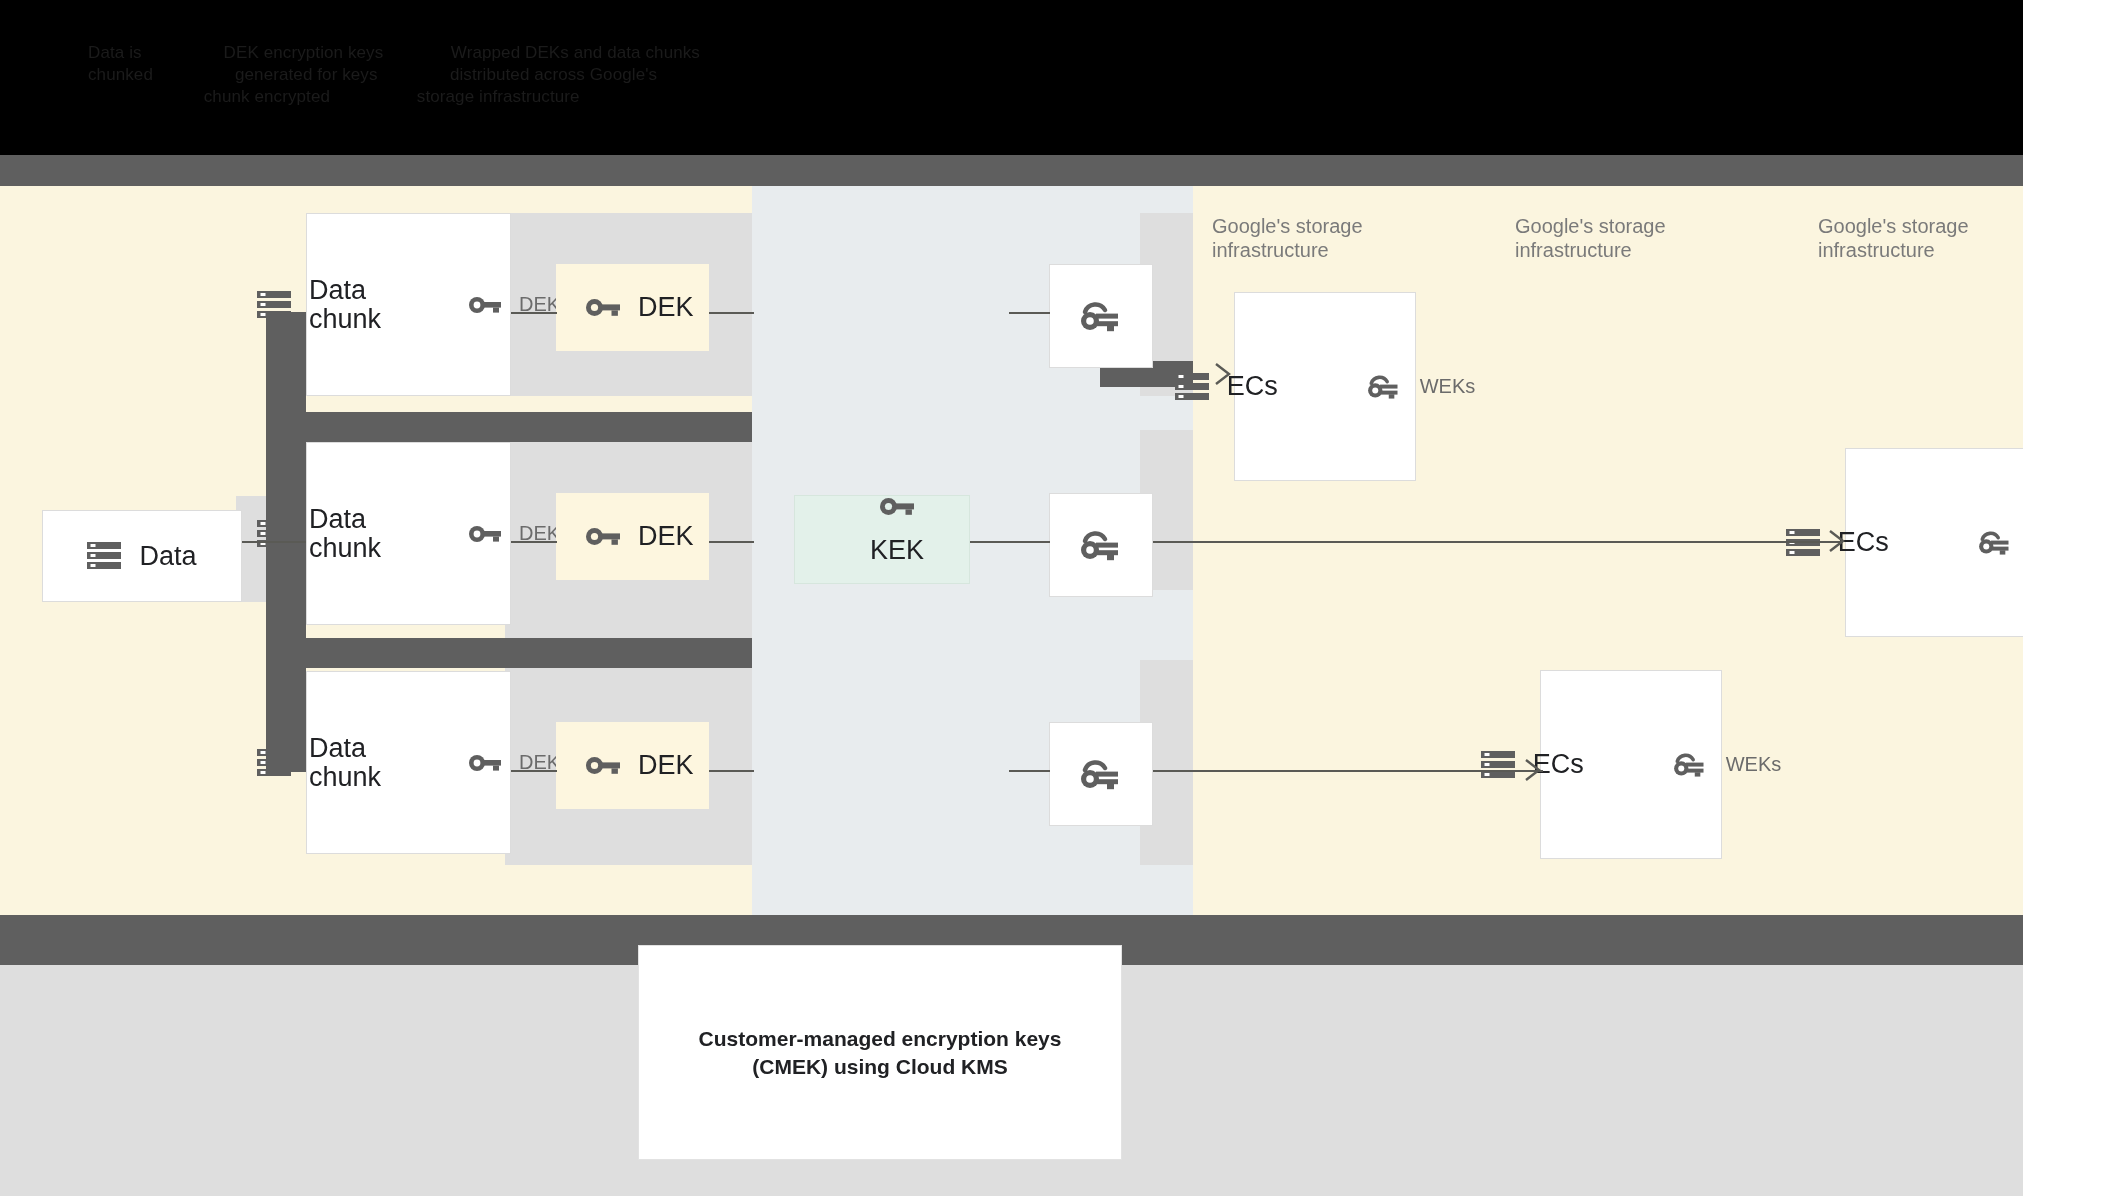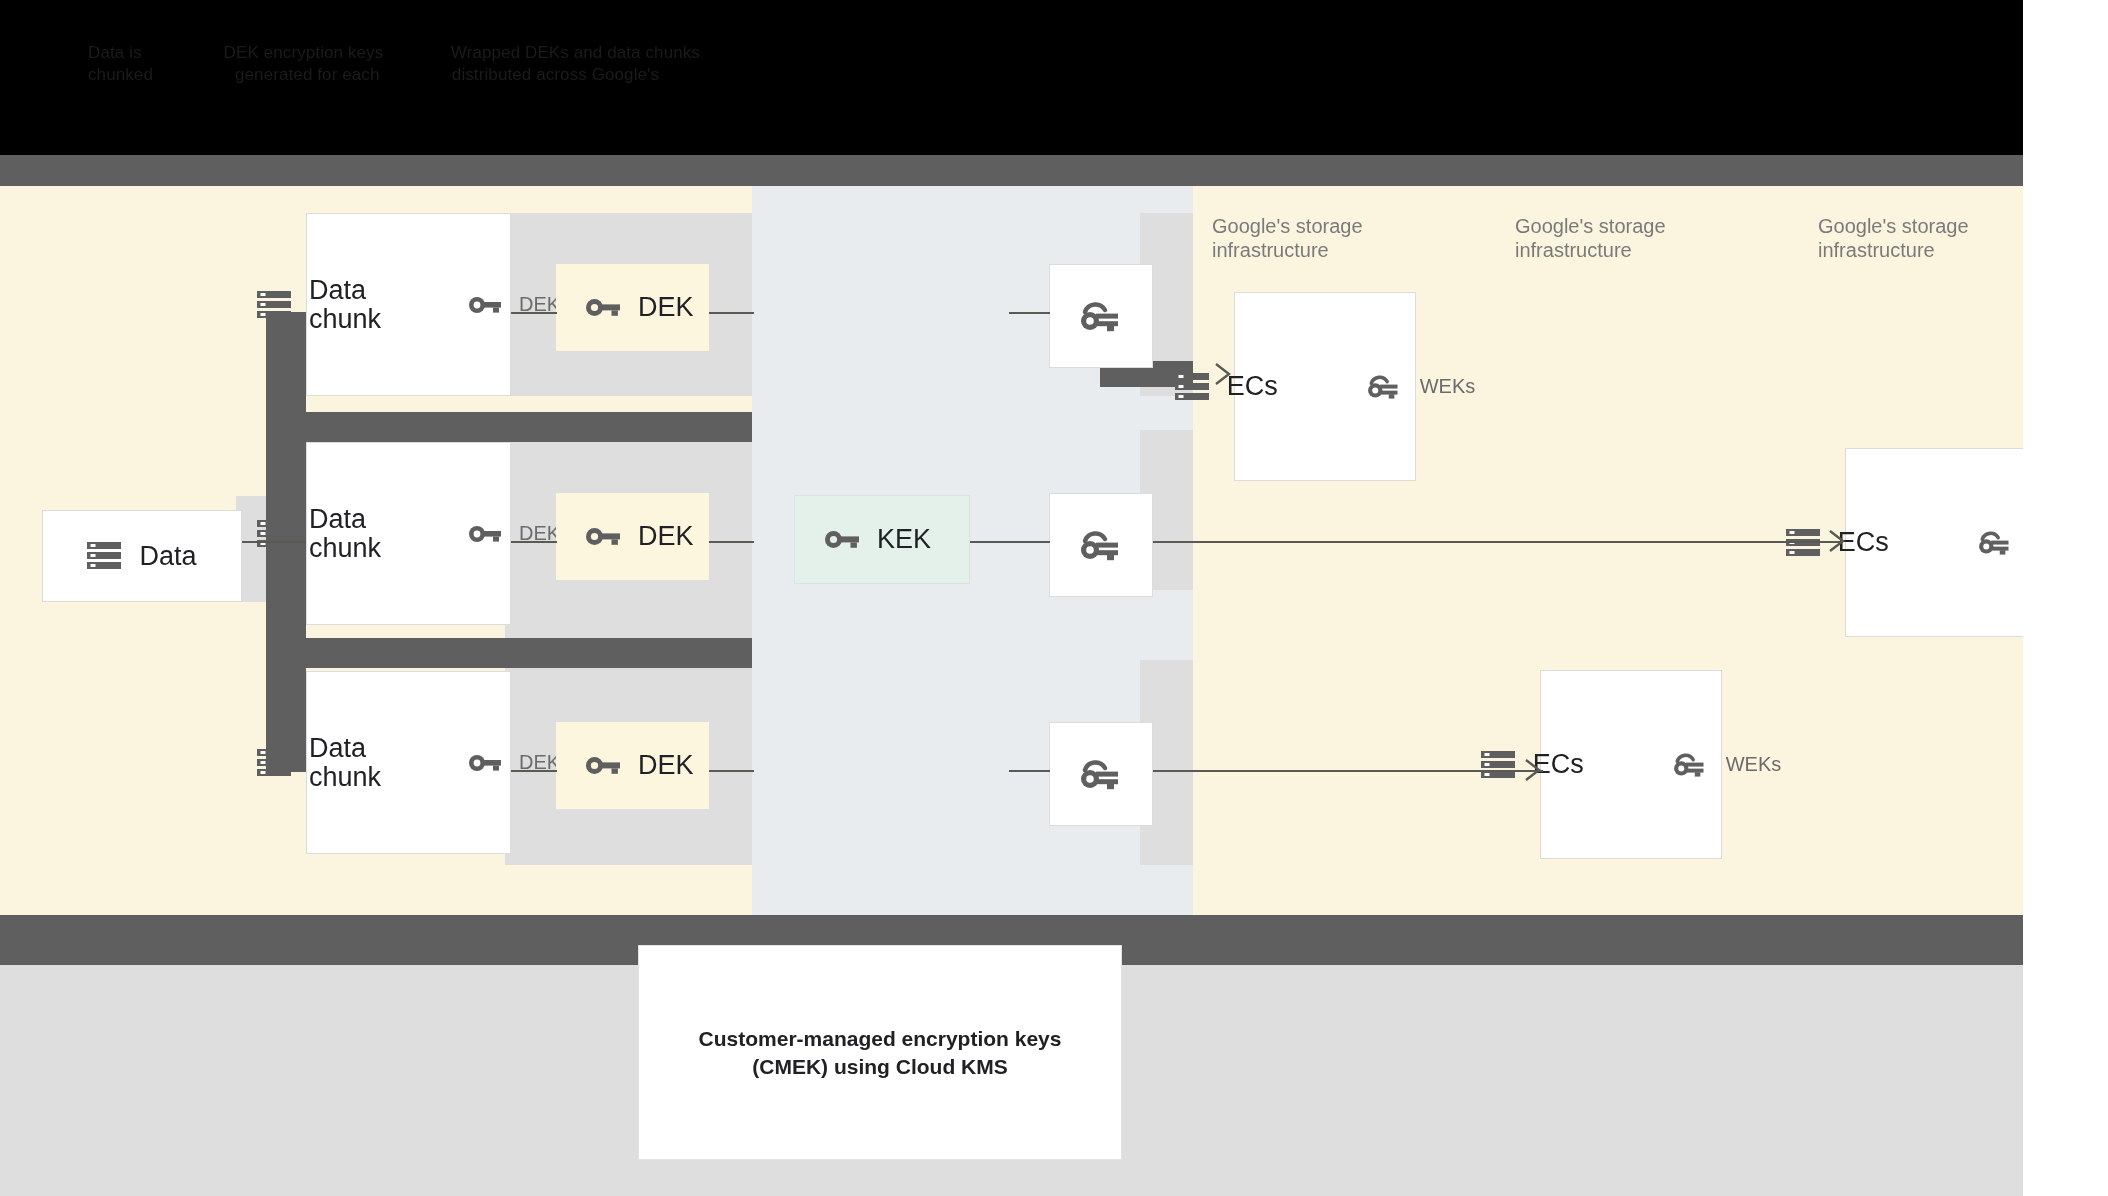--- a/index.html
+++ b/index.html
@@ -38,21 +38,21 @@
   }
   .card-row { display:flex; align-items:center; gap:18px; padding:0 22px; }
   .card-title { font-size:27px; color:#202124; line-height:29px; }
   .card-sub   { font-size:20px; color:#6b6b6b; }
   .card-divider { height:1px; background:#e4e4e4; margin:16px 22px; }
 
   .keybox {
     position:absolute; background:#fdf6df; border:0;
     display:flex; align-items:center; gap:18px; padding-left:30px;
   }
-  .keybox.kek { background:#e3f1ea; border:1px solid #d6e6dd; }
+  .keybox.kek { background:#e3f1ea; border:1px solid #d6e6dd;flex-direction:column; }
   .keybox-label { font-size:27px; color:#202124; }
 
   .wrapbox {
     position:absolute; background:#ffffff; border:1px solid #dcdcdc;
     display:flex; align-items:center; justify-content:center;
   }
 
   
   .svgicon { display:block; flex:none; }
 
@@ -78,21 +78,22 @@
   .cap-strong { font-size:21px; font-weight:bold; color:#202124; line-height:28px; }
   .cap-normal { font-size:21px; color:#202124; line-height:28px; }
 </style>
 </head>
 <body>
 
 <div id="stage">
 
   <div class="hdr-black"></div>
   <div class="hdr-text-row" style="left:88px; top:40px;">Data is                 DEK encryption keys              Wrapped DEKs and data chunks</div>
-  <div class="hdr-text-row" style="left:88px; top:62px;">chunked                 generated for each               distributed across Google's</div>
+  <div class="hdr-text-row" style="left:88px; top:62px;">chunked                 generated for keys               distributed across Google's</div>
+  <div class="hdr-text-row" style="left:88px; top:84px;">                        chunk encrypted                  storage infrastructure</div>
   <div class="hdr-gray"></div>
 
   <div class="panel panel-cream-left"></div>
   <div class="panel panel-blue"></div>
   <div class="panel panel-cream-right"></div>
 
   <div class="lane" style="left:236px; top:496px; width:516px; height:106px;"></div>
   <div class="lane" style="left:505px; top:213px; width:247px; height:183px;"></div>
   <div class="lane" style="left:505px; top:430px; width:247px; height:232px;"></div>
   <div class="lane" style="left:505px; top:660px; width:247px; height:205px;"></div>

